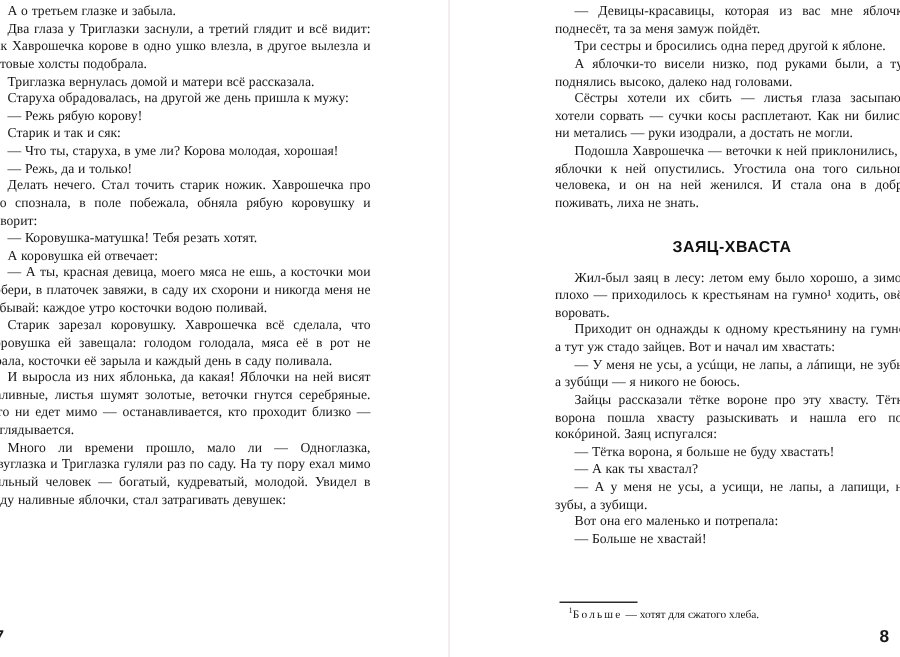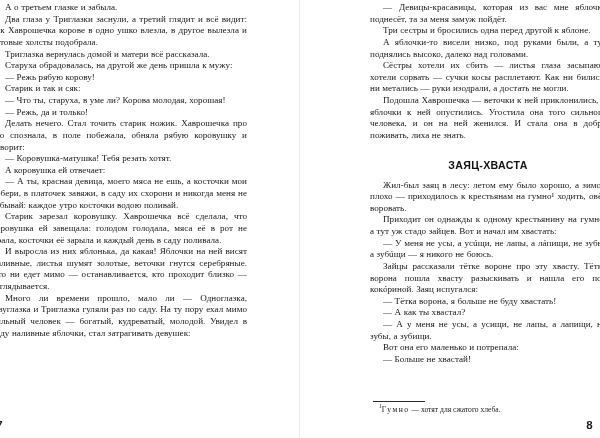--- a/index.html
+++ b/index.html
@@ -157,20 +157,20 @@
         <p class="para dash">— Тётка ворона, я больше не буду хвастать!</p>
         <p class="para dash">— А как ты хвастал?</p>
         <p class="para dash">— А у меня не усы, а усищи, не лапы, а лапищи, не зубы, а зубищи.</p>
         <p class="para">Вот она его маленько и потрепала:</p>
         <p class="para dash">— Больше не хвастай!</p>
       </div>
 
     <div class="footnote-wrap">
       <div class="footnote-rule"></div>
       <div class="footnote-text">
-        <sup>1</sup><span class="fn-term">Гумно</span> <span>— хотят для сжатого хлеба.</span>
+        <sup>1</sup><span class="fn-term">Больше</span> <span>— хотят для сжатого хлеба.</span>
       </div>
     </div>
 
     <div class="folio">8</div>
   </div>
 
 </div>
 
 </body></html>

